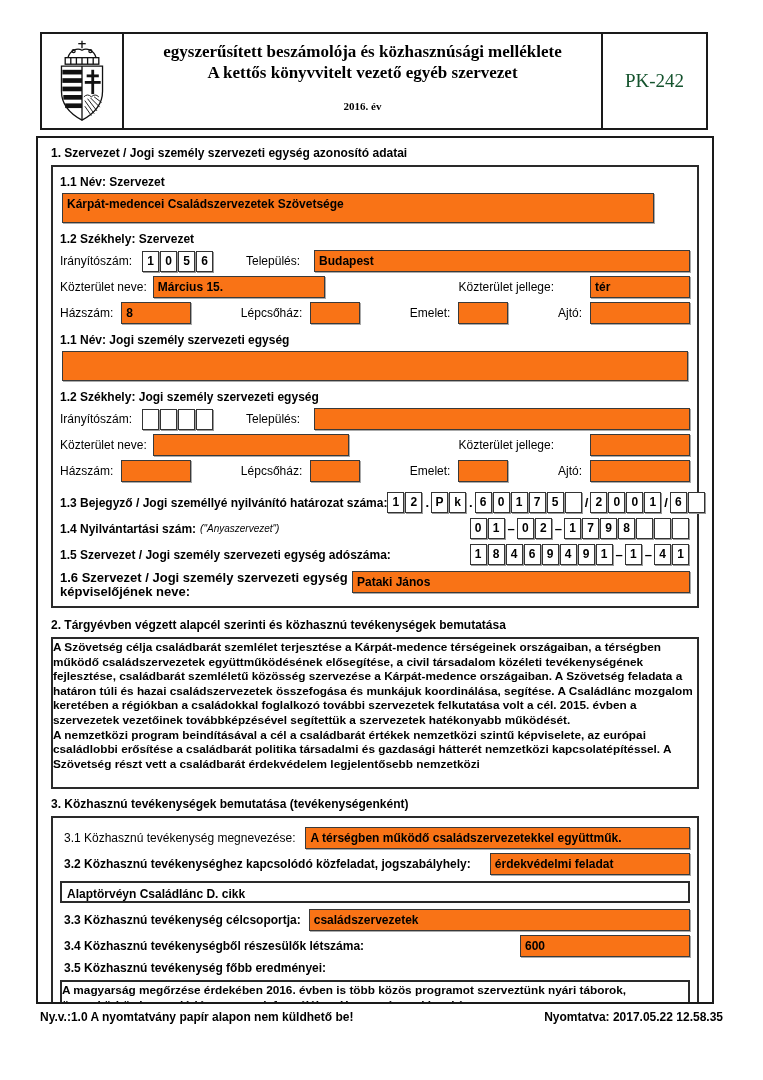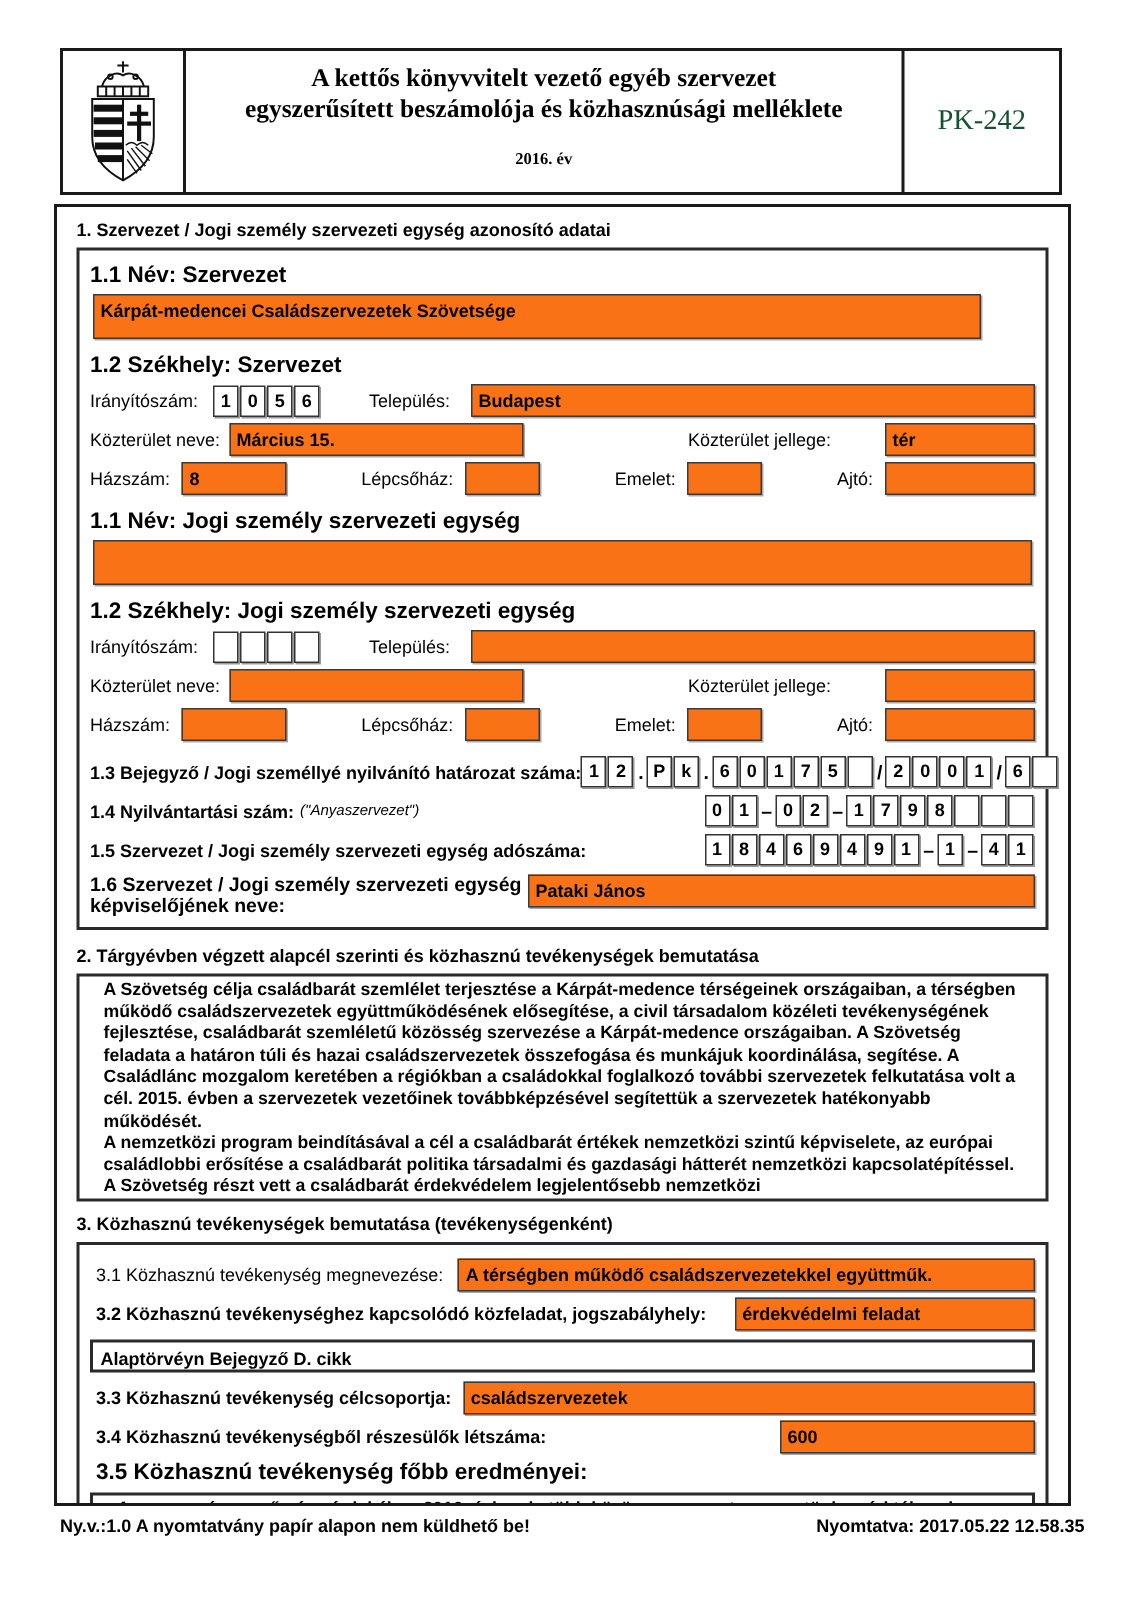--- a/index.html
+++ b/index.html
@@ -11,37 +11,37 @@
   .title-cell{flex:1;border-right:2px solid #1a1a1a;text-align:center;font-family:"Liberation Serif",serif;font-weight:bold;padding-top:7px;box-sizing:border-box;}
   .title-line{font-size:17px;line-height:21px;}
   .title-year{font-size:11px;margin-top:17px;}
   .pk-cell{width:103px;display:flex;align-items:center;justify-content:center;font-family:"Liberation Serif",serif;font-size:19px;color:#14532d;}
 
   
   .main-frame{position:absolute;left:36px;top:136px;width:678px;height:868px;border:2px solid #1a1a1a;box-sizing:border-box;padding:5px 9px 0 9px;background:#fff;overflow:hidden;}
   .sec-heading{font-weight:bold;font-size:12px;margin:3px 0 5px 4px;}
   .group-box{border:2px solid #2a2a2a;margin:0 4px 8px 4px;padding:3px 7px 7px 7px;background:#fff;}
 
-  .sub-label{font-weight:bold;font-size:15px;margin:5px 0 4px 0;}
+  .sub-label{font-weight:bold;font-size:12px;margin:5px 0 4px 0;}
   .lbl{font-size:12px;white-space:nowrap;}
   .note{font-size:10px;font-style:italic;margin-left:4px;}
 
   .input{border:1.5px solid #3a3a3a;background:#f97316;font-weight:bold;font-size:12px;padding:2px 4px;box-sizing:border-box;height:22px;line-height:17px;overflow:hidden;white-space:nowrap;box-shadow:1px 1px 0 #aaa;}
   .input.tall{height:30px;}
   .row{display:flex;align-items:center;margin:4px 0;}
   .pair{display:flex;align-items:center;}
 
   .cellgroup{display:inline-flex;}
   .cell{display:inline-block;width:15px;height:19px;border:1px solid #333;margin-right:1px;text-align:center;font-weight:bold;font-size:12px;line-height:19px;background:#fff;box-shadow:1px 1px 0 #999;}
   .sep{font-weight:bold;font-size:13px;margin:0 2px;}
 
   .numrow{display:flex;align-items:center;justify-content:space-between;margin:5px 0;}
   .boxes{display:flex;align-items:center;}
 
-  .textblock{border:2px solid #2a2a2a;margin:0 4px 6px 4px;padding:1px 16px;font-weight:bold;font-size:11.8px;line-height:14.6px;white-space:pre-wrap;overflow:hidden;background:#fff;}
+  .textblock{border:2px solid #2a2a2a;margin:0 4px 6px 4px;padding:1px 0;font-weight:bold;font-size:11.8px;line-height:14.6px;white-space:pre-wrap;overflow:hidden;background:#fff;}
   .s2text{height:146px;}
   .s35text{height:86px;}
 
   .lawbox{border:2px solid #2a2a2a;margin:6px 0;padding:2px 5px;font-weight:bold;font-size:12px;height:22px;line-height:18px;box-sizing:border-box;background:#fff;}
 
   .rep-row{display:flex;align-items:flex-start;margin-top:6px;}
   .rep-label{font-weight:bold;font-size:13px;line-height:14px;width:292px;}
   .rep-input{flex:1;}
 
   
@@ -82,22 +82,22 @@
         <path d="M33,62 q4,-4 8,0 q4,-4 8,0" fill="none"></path>
         <line x1="34" y1="66" x2="44" y2="80"></line>
           <line x1="37" y1="64" x2="47" y2="77"></line>
         <line x1="40" y1="63" x2="50" y2="73"></line>
           <line x1="34" y1="72" x2="41" y2="82"></line>
         <line x1="44" y1="62" x2="52" y2="68"></line>
       </g>
     </svg>
   </div>
   <div class="title-cell">
+    <div class="title-line">egyszerűsített beszámolója és közhasznúsági melléklete</div>
     <div class="title-line">A kettős könyvvitelt vezető egyéb szervezet</div>
-    <div class="title-line">egyszerűsített beszámolója és közhasznúsági melléklete</div>
     <div class="title-year">2016. év</div>
   </div>
   <div class="pk-cell">PK-242</div>
 </div>
 
 <div class="main-frame">
 
   <div class="sec-heading">1. Szervezet / Jogi személy szervezeti egység azonosító adatai</div>
   <div class="group-box">
 
@@ -113,21 +113,21 @@
           <span class="cell">0</span>
           <span class="cell">5</span>
           <span class="cell">6</span>
         </span>
       <span class="lbl" style="margin-left:32px;">Település:</span>
       <div class="input" style="flex:1;margin-left:14px;">Budapest</div>
     </div>
 
     <div class="row">
       <span class="lbl">Közterület neve:</span>
-      <div class="input" style="width:196px;margin-left:6px;">Március 15.</div>
+      <div class="input" style="width:172px;margin-left:6px;">Március 15.</div>
       <span class="lbl" style="margin-left:auto;">Közterület jellege:</span>
       <div class="input" style="width:100px;margin-left:36px;">tér</div>
     </div>
 
     <div class="row" style="justify-content:space-between;">
       <span class="pair">
           <span class="lbl">Házszám:</span>
         <div class="input" style="width:70px;margin-left:8px;">8</div>
         </span>
       <span class="pair">
@@ -295,21 +295,21 @@
     <div class="row" style="margin-top:2px;">
       <span class="lbl" style="font-weight:normal;margin-left:4px;">3.1 Közhasznú tevékenység megnevezése:</span>
       <div class="input" style="flex:1;margin-left:10px;">A térségben működő családszervezetekkel együttműk.</div>
     </div>
 
     <div class="row">
       <span class="lbl" style="font-weight:bold;margin-left:4px;">3.2 Közhasznú tevékenységhez kapcsolódó közfeladat, jogszabályhely:</span>
       <div class="input" style="flex:1;margin-left:19px;">érdekvédelmi feladat</div>
     </div>
 
-    <div class="lawbox">Alaptörvéyn Bejegyző D. cikk</div>
+    <div class="lawbox">Alaptörvéyn Családlánc D. cikk</div>
 
     <div class="row">
       <span class="lbl" style="font-weight:bold;margin-left:4px;">3.3 Közhasznú tevékenység célcsoportja:</span>
       <div class="input" style="flex:1;margin-left:8px;">családszervezetek</div>
     </div>
 
     <div class="row">
       <span class="lbl" style="font-weight:bold;margin-left:4px;">3.4 Közhasznú tevékenységből részesülők létszáma:</span>
       <div class="input" style="width:170px;margin-left:auto;">600</div>
     </div>

